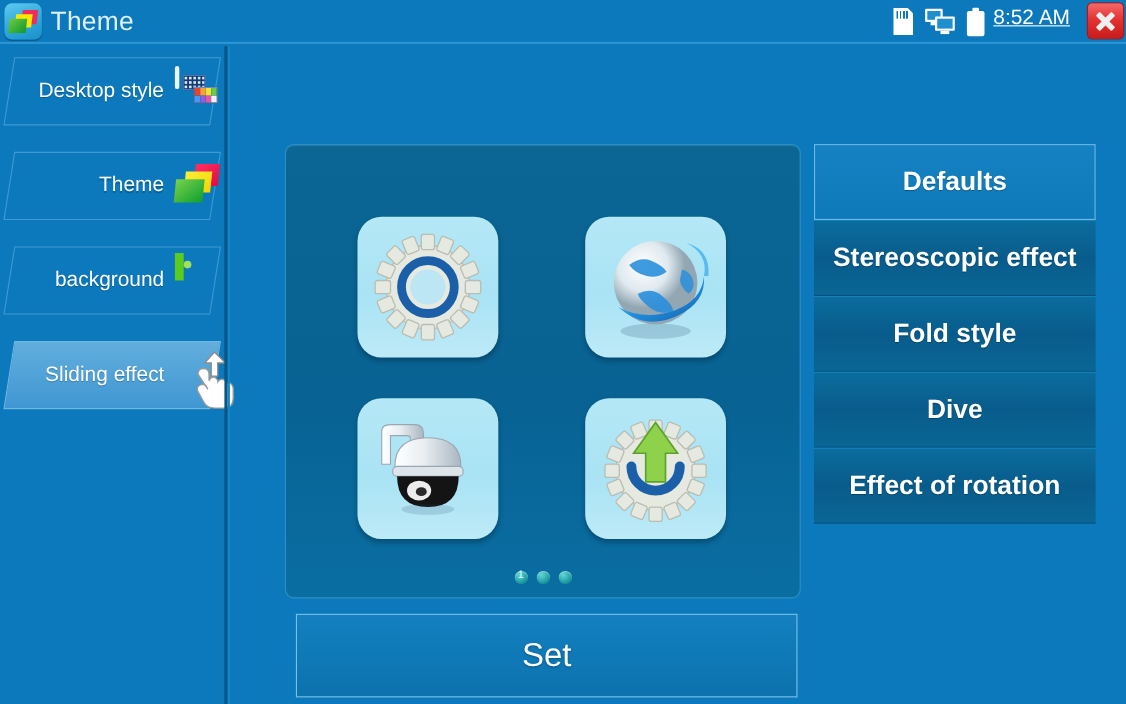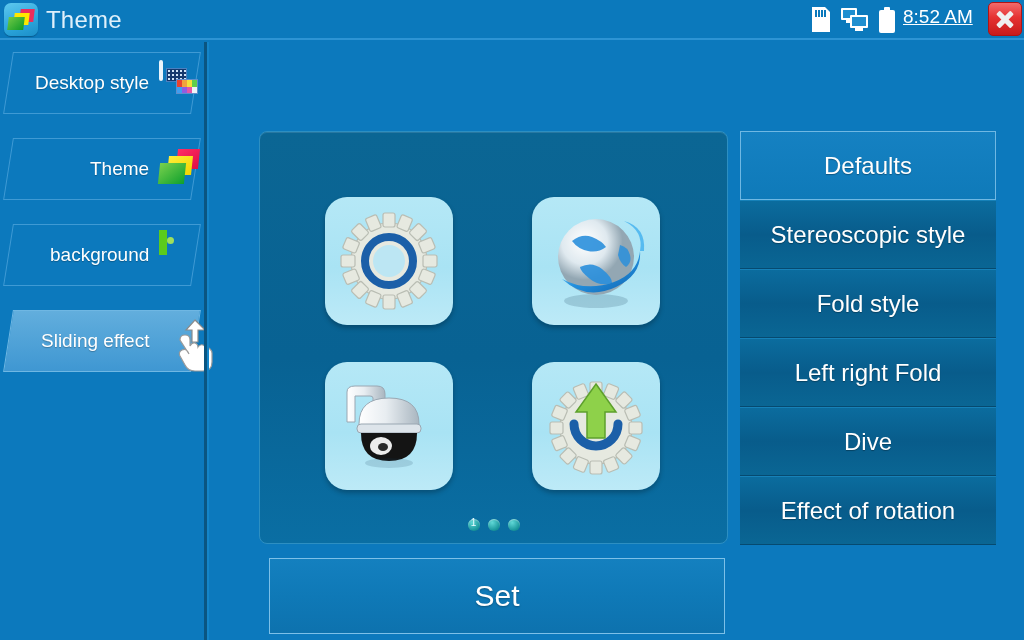--- a/index.html
+++ b/index.html
@@ -219,20 +219,21 @@
   .menu-btn {
     position: relative;
     width: 256px; height: 69px;
     background: linear-gradient(180deg,#0b6c9e 0%, #085c8b 50%, #0a6694 100%);
     border-top: 1px solid #1681b8;
     border-bottom: 1px solid #064a70;
     display: flex; align-items: center; justify-content: center;
     font-size: 24px; color: #ffffff;
     cursor: pointer;
     text-shadow: 0 1px 1px rgba(0,0,0,.3);
+    font-weight: bold;
   }
   .menu-btn.sel {
     background: linear-gradient(180deg,#1581c2 0%, #0f7ab9 100%);
     border: 1px solid #6fb8e3;
   }
 
   
   #set-btn {
     position: absolute; left: 269px; top: 558px;
     width: 456px; height: 76px;
@@ -458,27 +459,24 @@
       <span class="d"></span>
       <span class="d"></span>
     </div>
   </div>
 
   <div id="right-menu">
     <div class="menu-btn sel">
       <span>Defaults</span>
     </div>
     <div class="menu-btn">
-      <span>Stereoscopic style</span>
+      <span>Stereoscopic effect</span>
     </div>
     <div class="menu-btn">
       <span>Fold style</span>
-    </div>
-    <div class="menu-btn">
-      <span>Left right Fold</span>
     </div>
     <div class="menu-btn">
       <span>Dive</span>
     </div>
     <div class="menu-btn">
       <span>Effect of rotation</span>
     </div>
   </div>
 
   <div id="set-btn">

